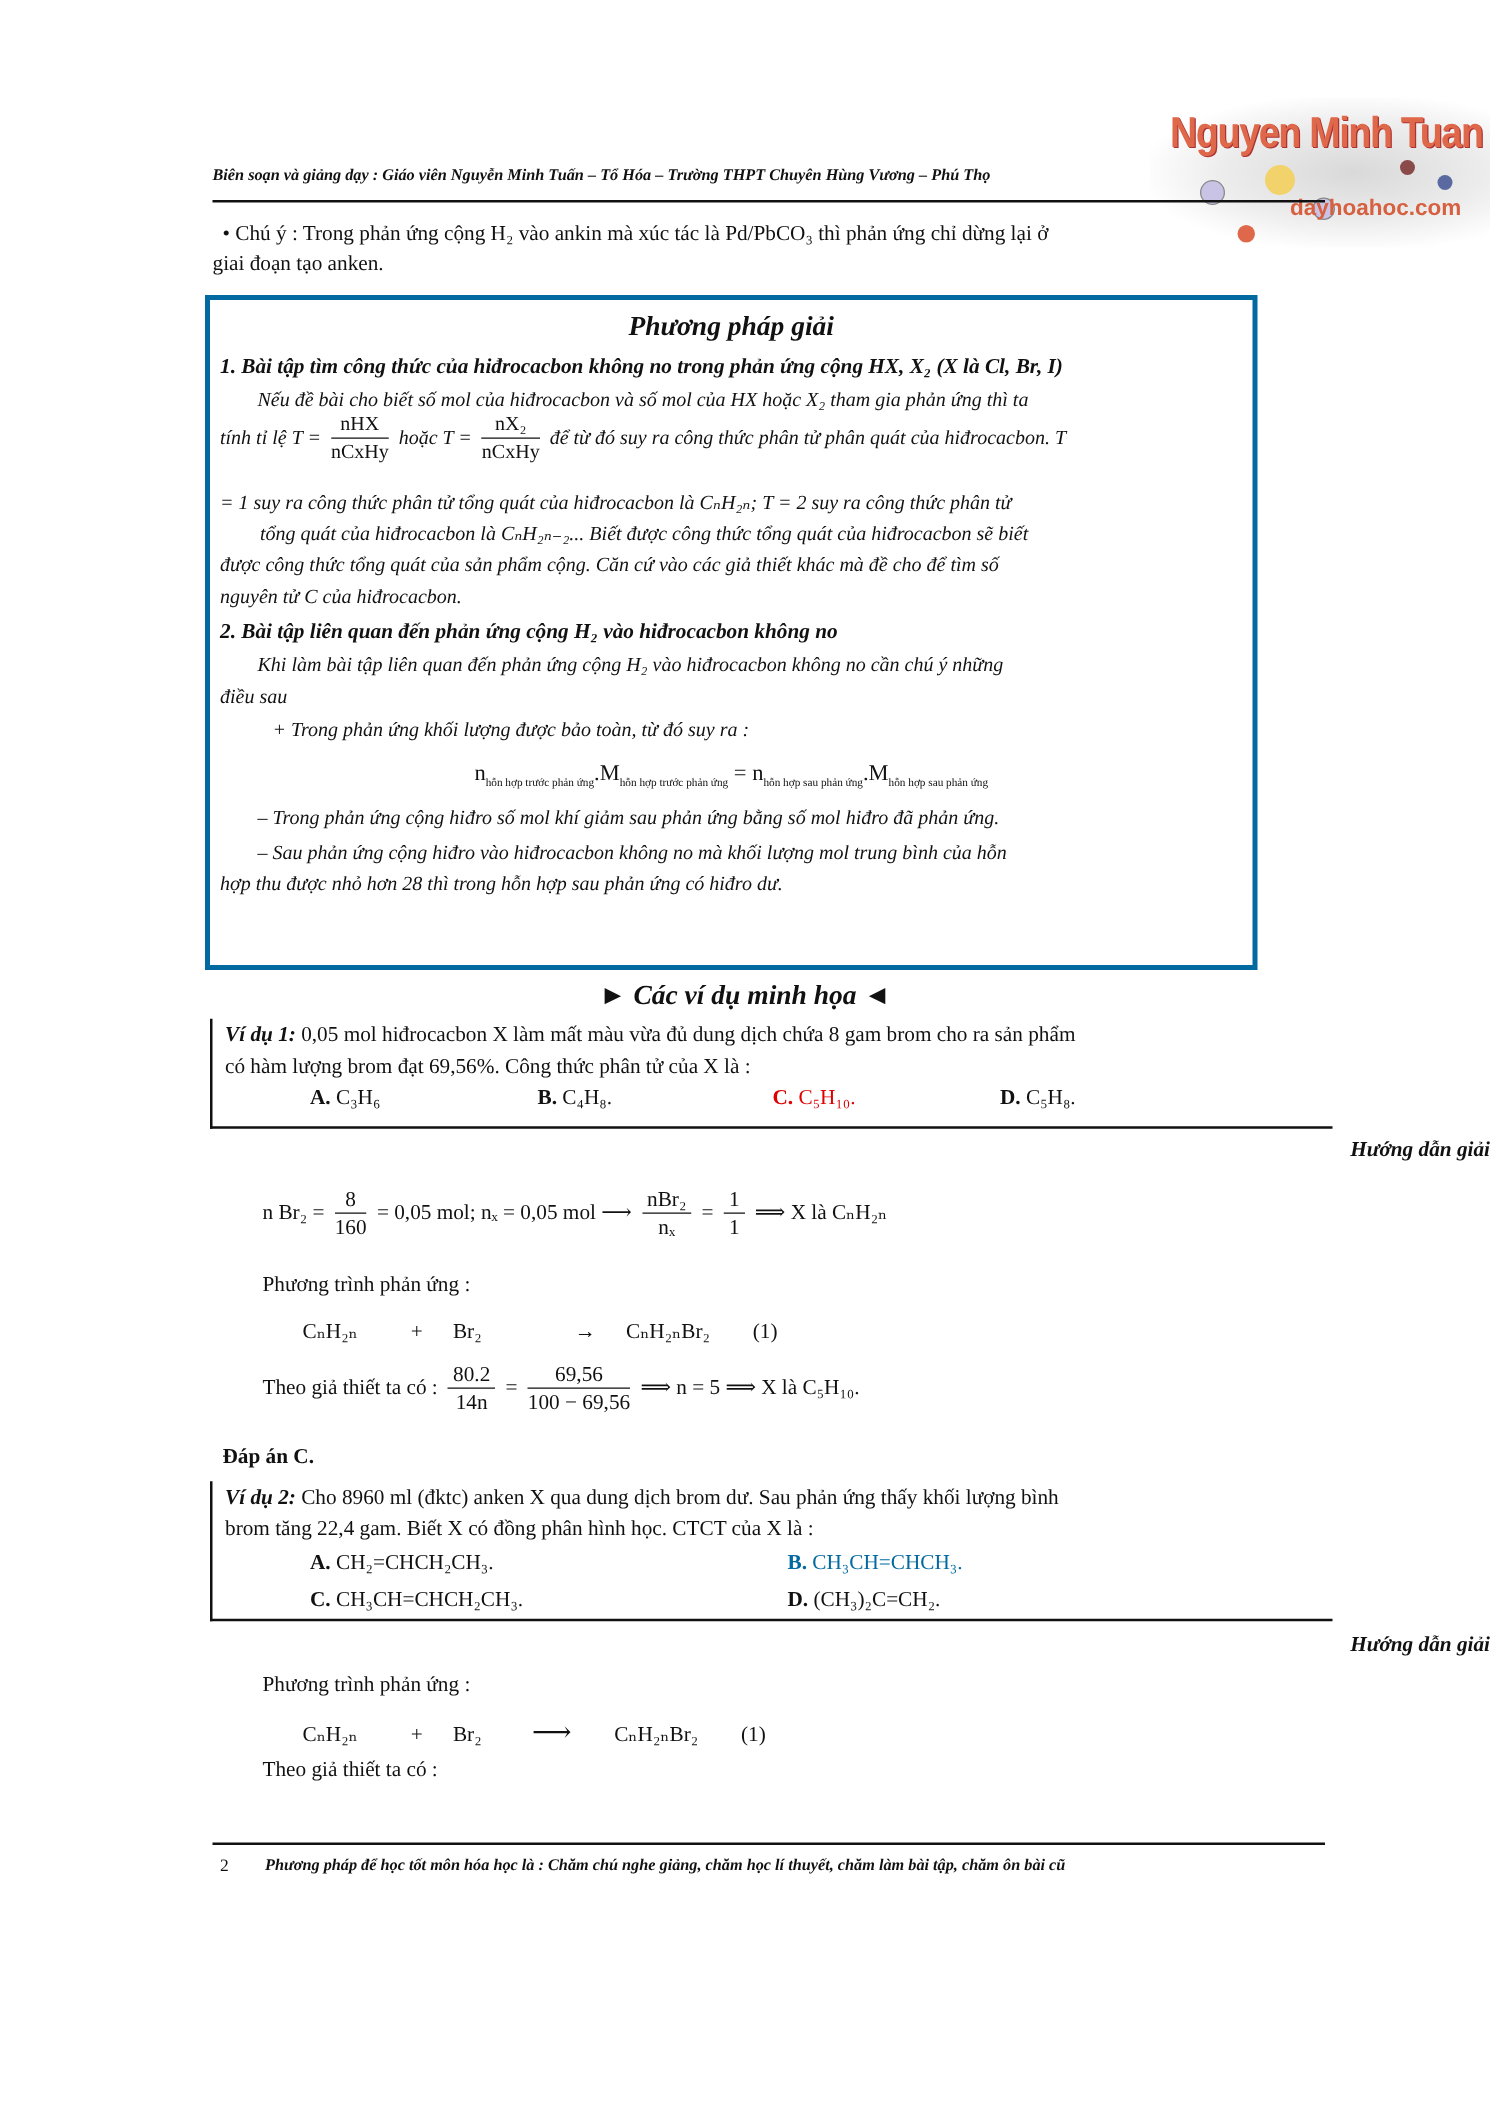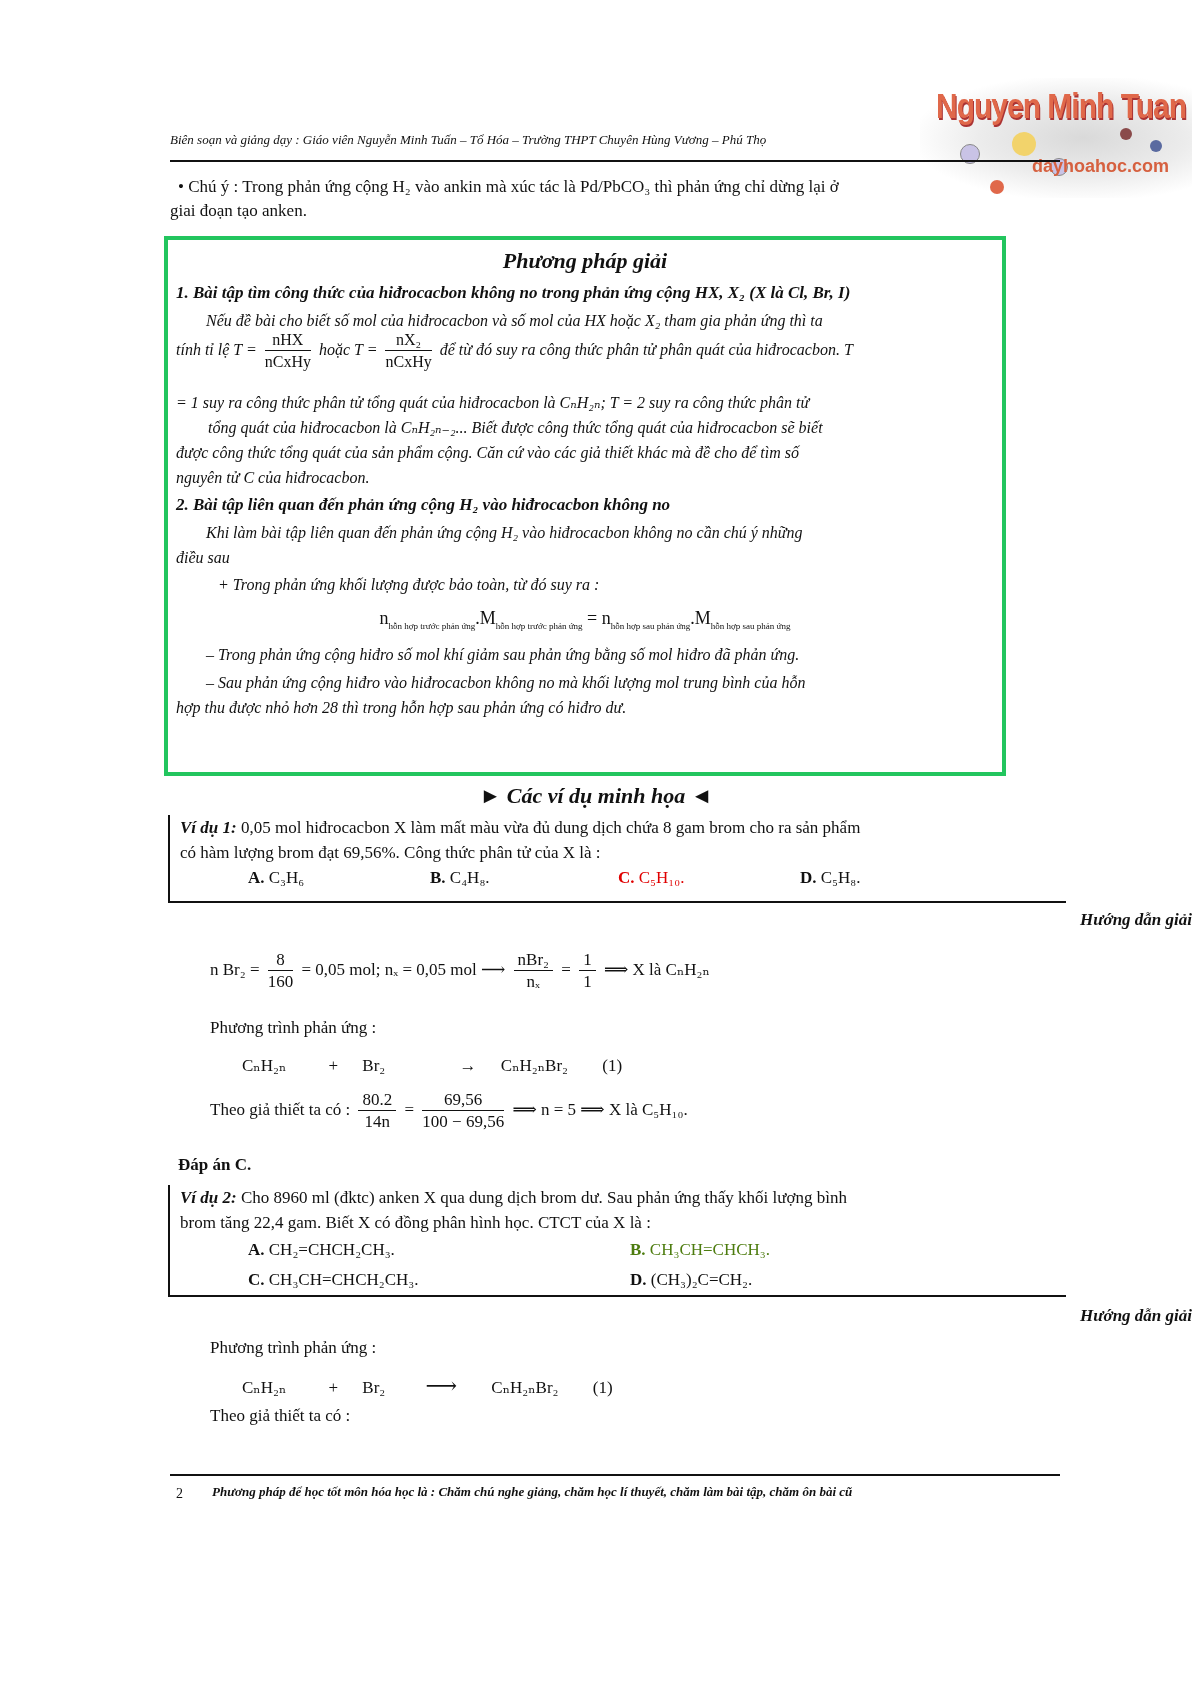--- a/index.html
+++ b/index.html
@@ -2,36 +2,36 @@
 <html><head>
 <meta charset="utf-8">
 <style>
   html, body { margin: 0; padding: 0; background: #ffffff; }
   body { width: 1192px; height: 1685px; position: relative; overflow: hidden;
          font-family: "Liberation Serif", "DejaVu Serif", serif; color: #111; }
   .page { position: absolute; left: 0; top: 0; width: 1192px; height: 1685px; }
 
   
   .header-line { position: absolute; left: 170px; top: 132px; width: 890px;
-                 font-style: italic; font-weight: normal; font-size: 13px; }
+                 font-style: italic; font-weight: bold; font-size: 13px; }
   .header-rule { position: absolute; left: 170px; top: 160px; width: 890px; height: 2px; background: #111; }
   .logo { position: absolute; left: 920px; top: 78px; width: 272px; height: 120px;
           background: radial-gradient(ellipse at 60% 50%, #d9d9d9 0%, #ececec 45%, rgba(255,255,255,0) 75%); }
   .logo-title { position: absolute; left: 16px; top: 12px; font-family: "Liberation Sans", sans-serif;
                 font-size: 30px; font-weight: bold; color: #e0684a; letter-spacing: -1px;
                 text-shadow: 1px 1px 0 #a33; transform: scaleY(1.15); }
   .logo-sub { position: absolute; left: 112px; top: 78px; font-family: "Liberation Sans", sans-serif;
               font-size: 18px; font-weight: bold; color: #d6603f; }
   .logo-ball { position: absolute; border-radius: 50%; }
 
   .p { position: absolute; left: 178px; font-size: 17px; line-height: 24px; }
 
   
   .method-box { position: absolute; left: 164px; top: 236px; width: 842px; height: 540px;
-                border: 4px solid #22c55e; box-sizing: border-box; }
+                border: 4px solid #0369a1; box-sizing: border-box; }
   .box-title { position: absolute; left: 0; width: 100%; top: 8px; text-align: center;
                font-size: 22px; font-style: italic; font-weight: bold; }
   .box-text { position: absolute; left: 8px; right: 8px; font-size: 16px; line-height: 25px; font-style: italic; }
   .box-h { font-weight: bold; font-size: 17px; }
   .indent { text-indent: 30px; }
   .frac { display: inline-block; vertical-align: middle; text-align: center; font-style: normal; margin: 0 4px; }
   .frac .num { display: block; border-bottom: 1px solid #111; padding: 0 4px; line-height: 20px; }
   .frac .den { display: block; line-height: 22px; }
   .formula { position: absolute; left: 0; width: 100%; text-align: center; font-style: normal; font-size: 18px; }
   .formula sub { font-size: 9px; }
@@ -169,21 +169,21 @@
 
   <div class="answer" style="top:1155px;">Đáp án C.</div>
 
   <div class="example-box" style="top:1185px;height:112px;">
     <div>
       <span class="ex-label">Ví dụ 2:</span><span> Cho 8960 ml (đktc) anken X qua dung dịch brom dư. Sau phản ứng thấy khối lượng bình</span>
     </div>
     <div>brom tăng 22,4 gam. Biết X có đồng phân hình học. CTCT của X là :</div>
     <div class="options" style="margin-top:2px;">
       <span class="opt" style="left:68px;"><b>A.</b> <span>CH₂=CHCH₂CH₃.</span></span>
-      <span class="opt correct" style="left: 450px; color: #4d7c0f;"><b>B.</b> <span>CH₃CH=CHCH₃.</span></span>
+      <span class="opt correct" style="left: 450px; color: #0369a1;"><b>B.</b> <span>CH₃CH=CHCH₃.</span></span>
     </div>
     <div class="options" style="margin-top:4px;">
       <span class="opt" style="left:68px;"><b>C.</b> <span>CH₃CH=CHCH₂CH₃.</span></span>
       <span class="opt" style="left:450px;"><b>D.</b> <span>(CH₃)₂C=CH₂.</span></span>
     </div>
   </div>
 
   <div class="guide-h" style="top:1306px;">Hướng dẫn giải</div>
   <div class="line" style="left:210px;top:1338px;">Phương trình phản ứng :</div>
   <div class="line" style="left:242px;top:1373px;">

